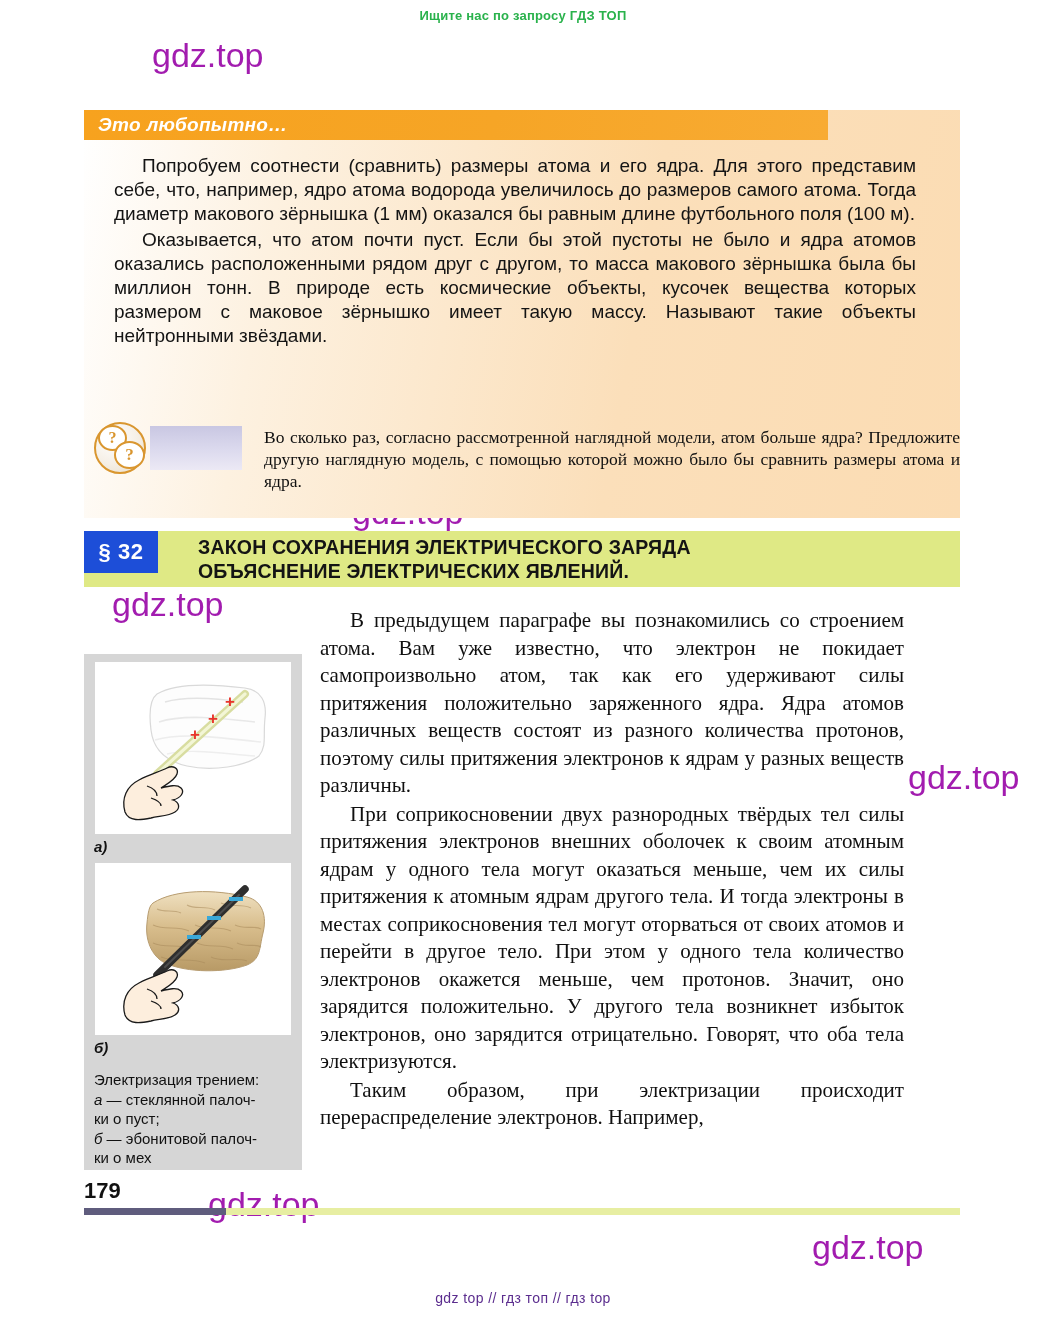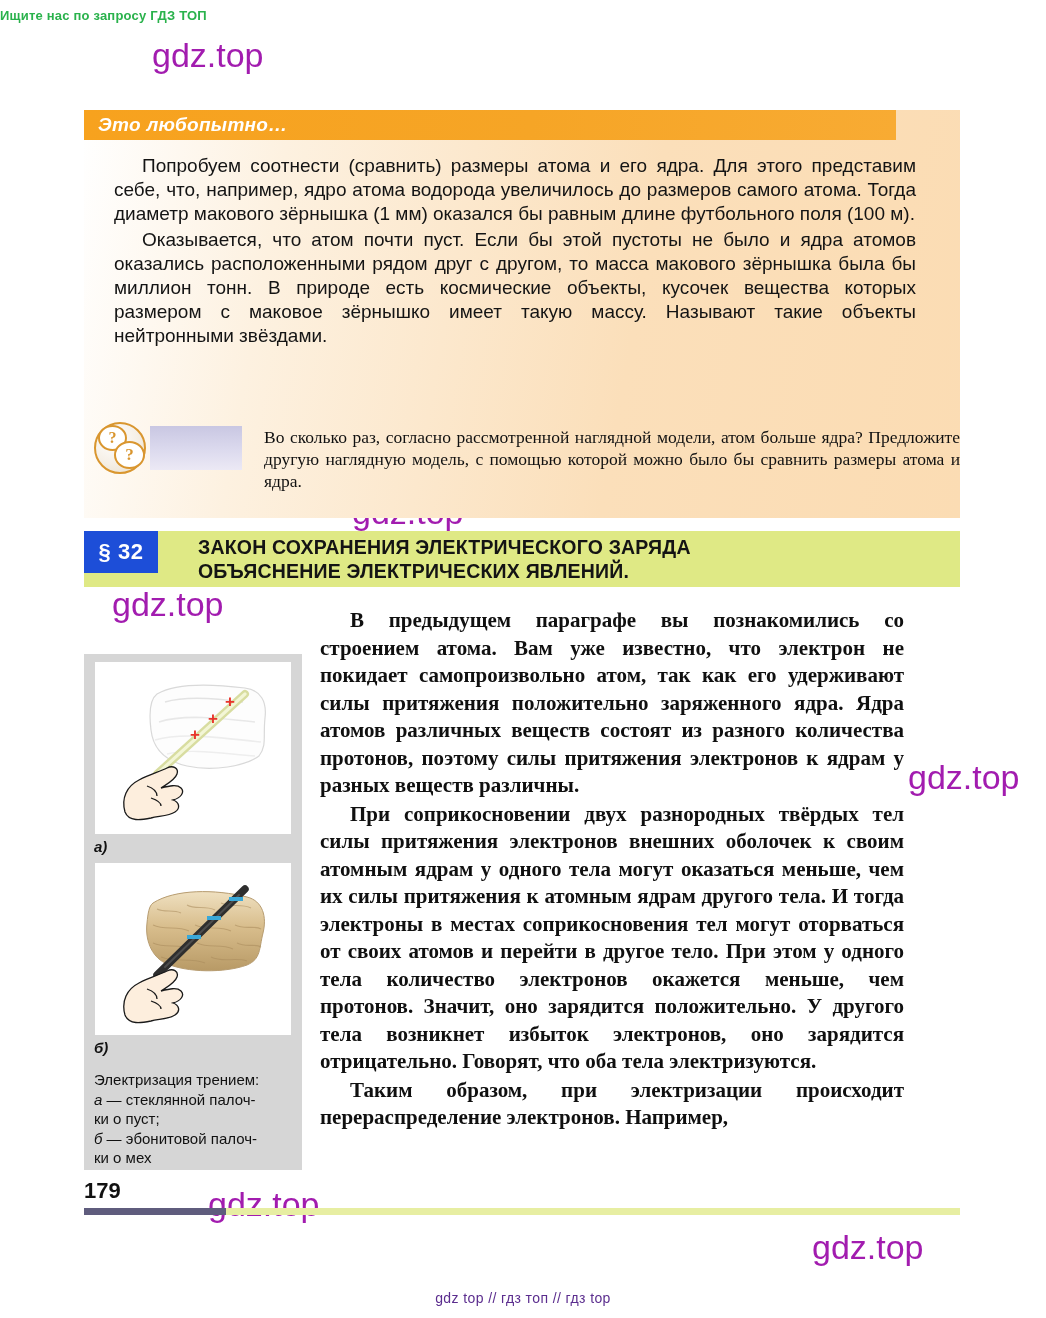--- a/index.html
+++ b/index.html
@@ -13,21 +13,21 @@
 
   
   .wm{
     position:absolute;
     font-family:"Liberation Sans", sans-serif;
     color:#a21caf;
     white-space:nowrap;
     pointer-events:none;
   }
   .wm-top-header{
-    top:8px;left:0;width:1046px;
+    top:8px;left:0;width:1046px;text-align:center;
     color:#2ab24c;font-size:13px;font-weight:600;letter-spacing:.2px;
     position:absolute;font-family:"Liberation Sans", sans-serif;
   }
   .wm1{top:36px;left:152px;font-size:34px;}
   .wm2{top:143px;left:578px;font-size:34px;}
   .wm3{top:381px;left:748px;font-size:34px;}
   .wm4{top:493px;left:352px;font-size:34px;}
   .wm5{top:585px;left:112px;font-size:34px;}
   .wm6{top:758px;left:908px;font-size:34px;}
   .wm7{top:1005px;left:172px;font-size:34px;}
@@ -38,21 +38,21 @@
     color:#5b2d8e;font-size:14px;font-family:"Liberation Sans", sans-serif;
     letter-spacing:.4px;
   }
 
   
   #curious-panel{
     position:absolute;left:84px;top:110px;width:876px;height:408px;
     background:linear-gradient(100deg,#ffffff 0%,#fdf1e0 22%,#fbdfba 62%,#fbdcb3 100%);
   }
   #curious-header{
-    height:30px;width:812px;
+    height:30px;width:744px;
     background:linear-gradient(95deg,#f7a21e 0%,#f6a526 55%,#f8ab33 100%);
     display:flex;align-items:center;
   }
   #curious-header .ttl{
     color:#ffffff;font-style:italic;font-weight:bold;font-size:19px;
     margin-left:14px;letter-spacing:.3px;
     font-family:"Liberation Sans", sans-serif;
   }
   #curious-body{padding:14px 36px 0 30px;}
   .sub-head{
@@ -126,21 +126,21 @@
     font-weight:bold;color:#111;margin:4px 0 0 10px;
   }
   #figure-caption{
     margin:14px 10px 0 10px;font-family:"Liberation Sans", sans-serif;
     font-size:15px;line-height:19.5px;color:#111;
   }
   #figure-caption i{font-style:italic;}
 
   
   #body-col{
-    position:absolute;left:320px;top:607px;width:584px;font-weight:bold;
+    position:absolute;left:320px;top:607px;width:584px;
   }
   .body-p{
     font-family:"Liberation Serif", serif;font-size:21px;line-height:27.5px;
     color:#101010;text-align:justify;text-indent:30px;margin:0 0 1px 0;
   }
 
   
   #page-rule{
     position:absolute;left:84px;top:1208px;width:876px;height:7px;
     background:#e7eea2;

